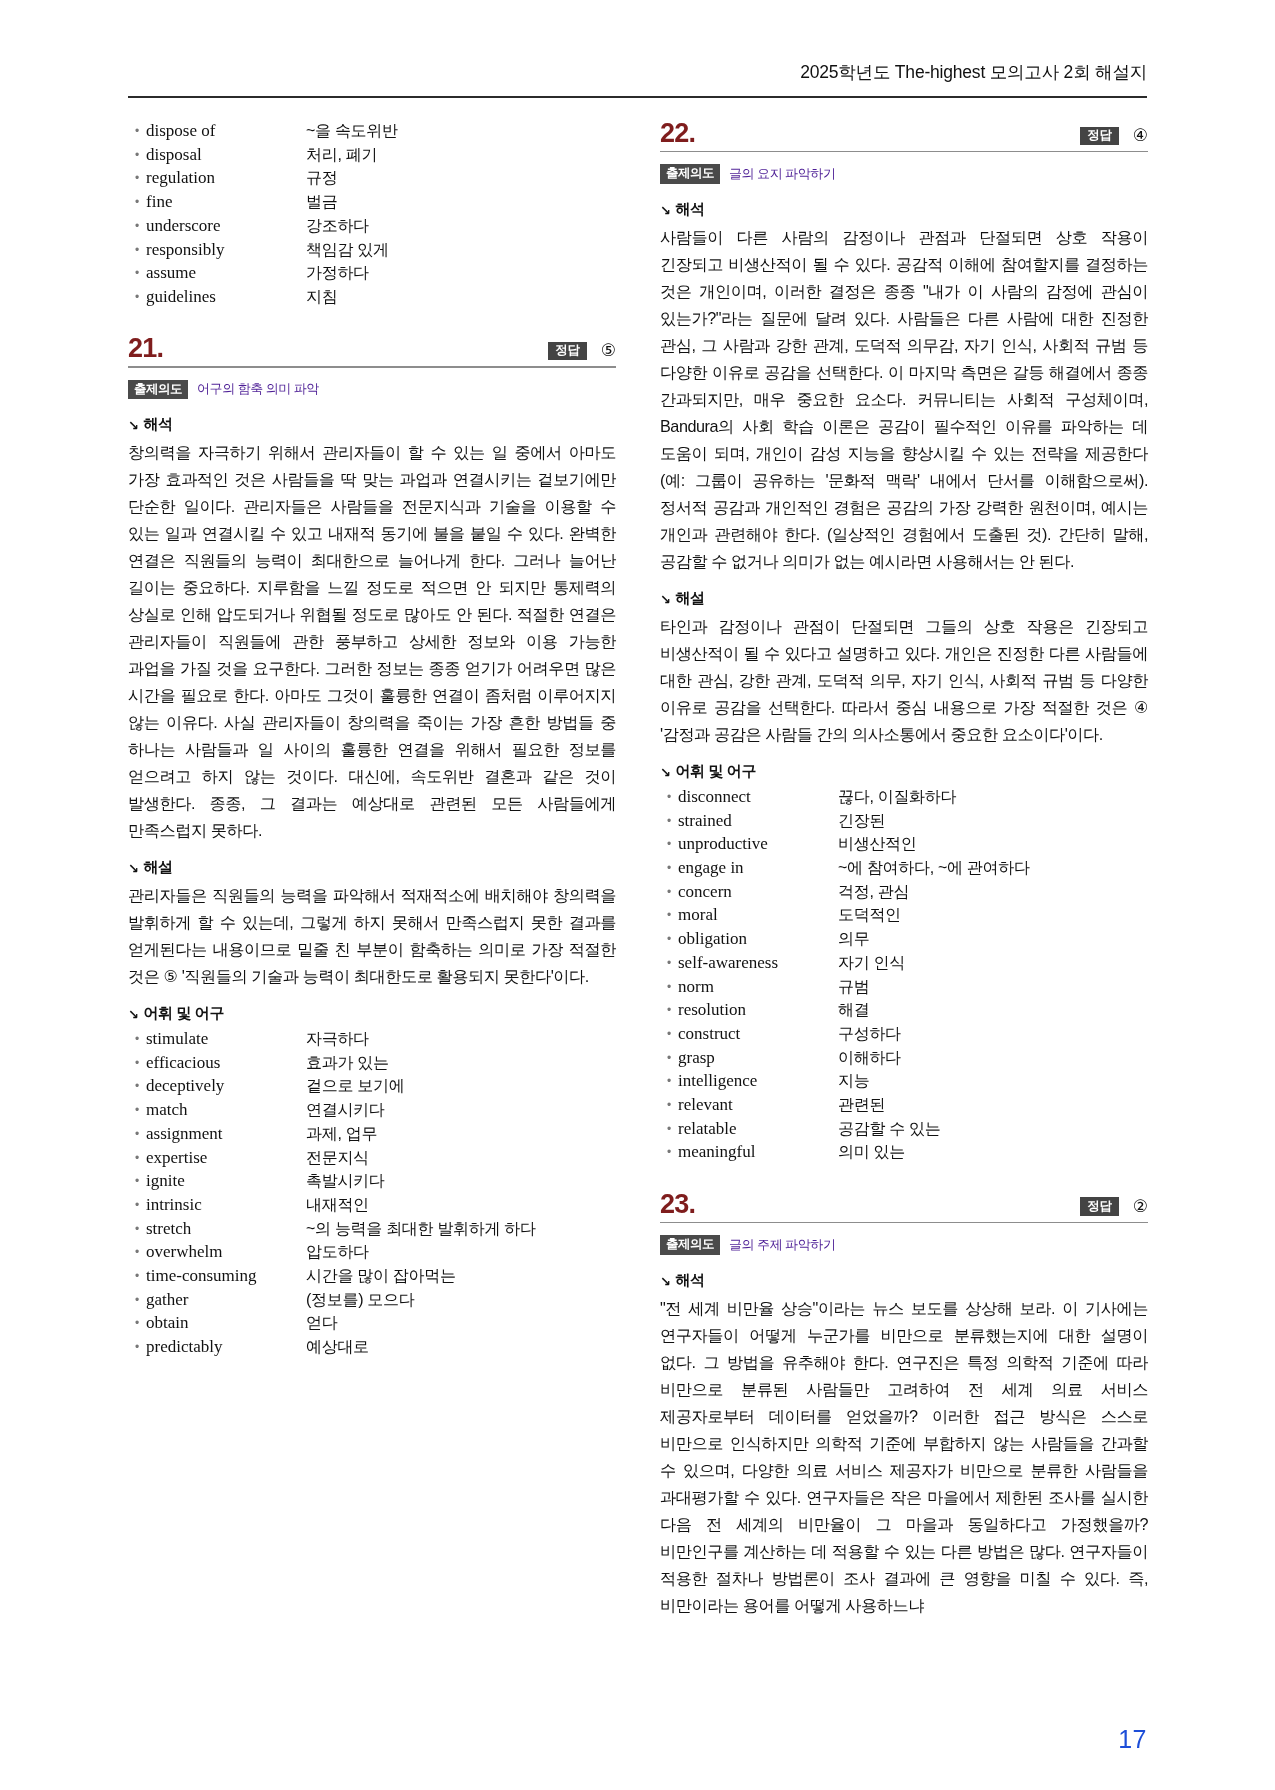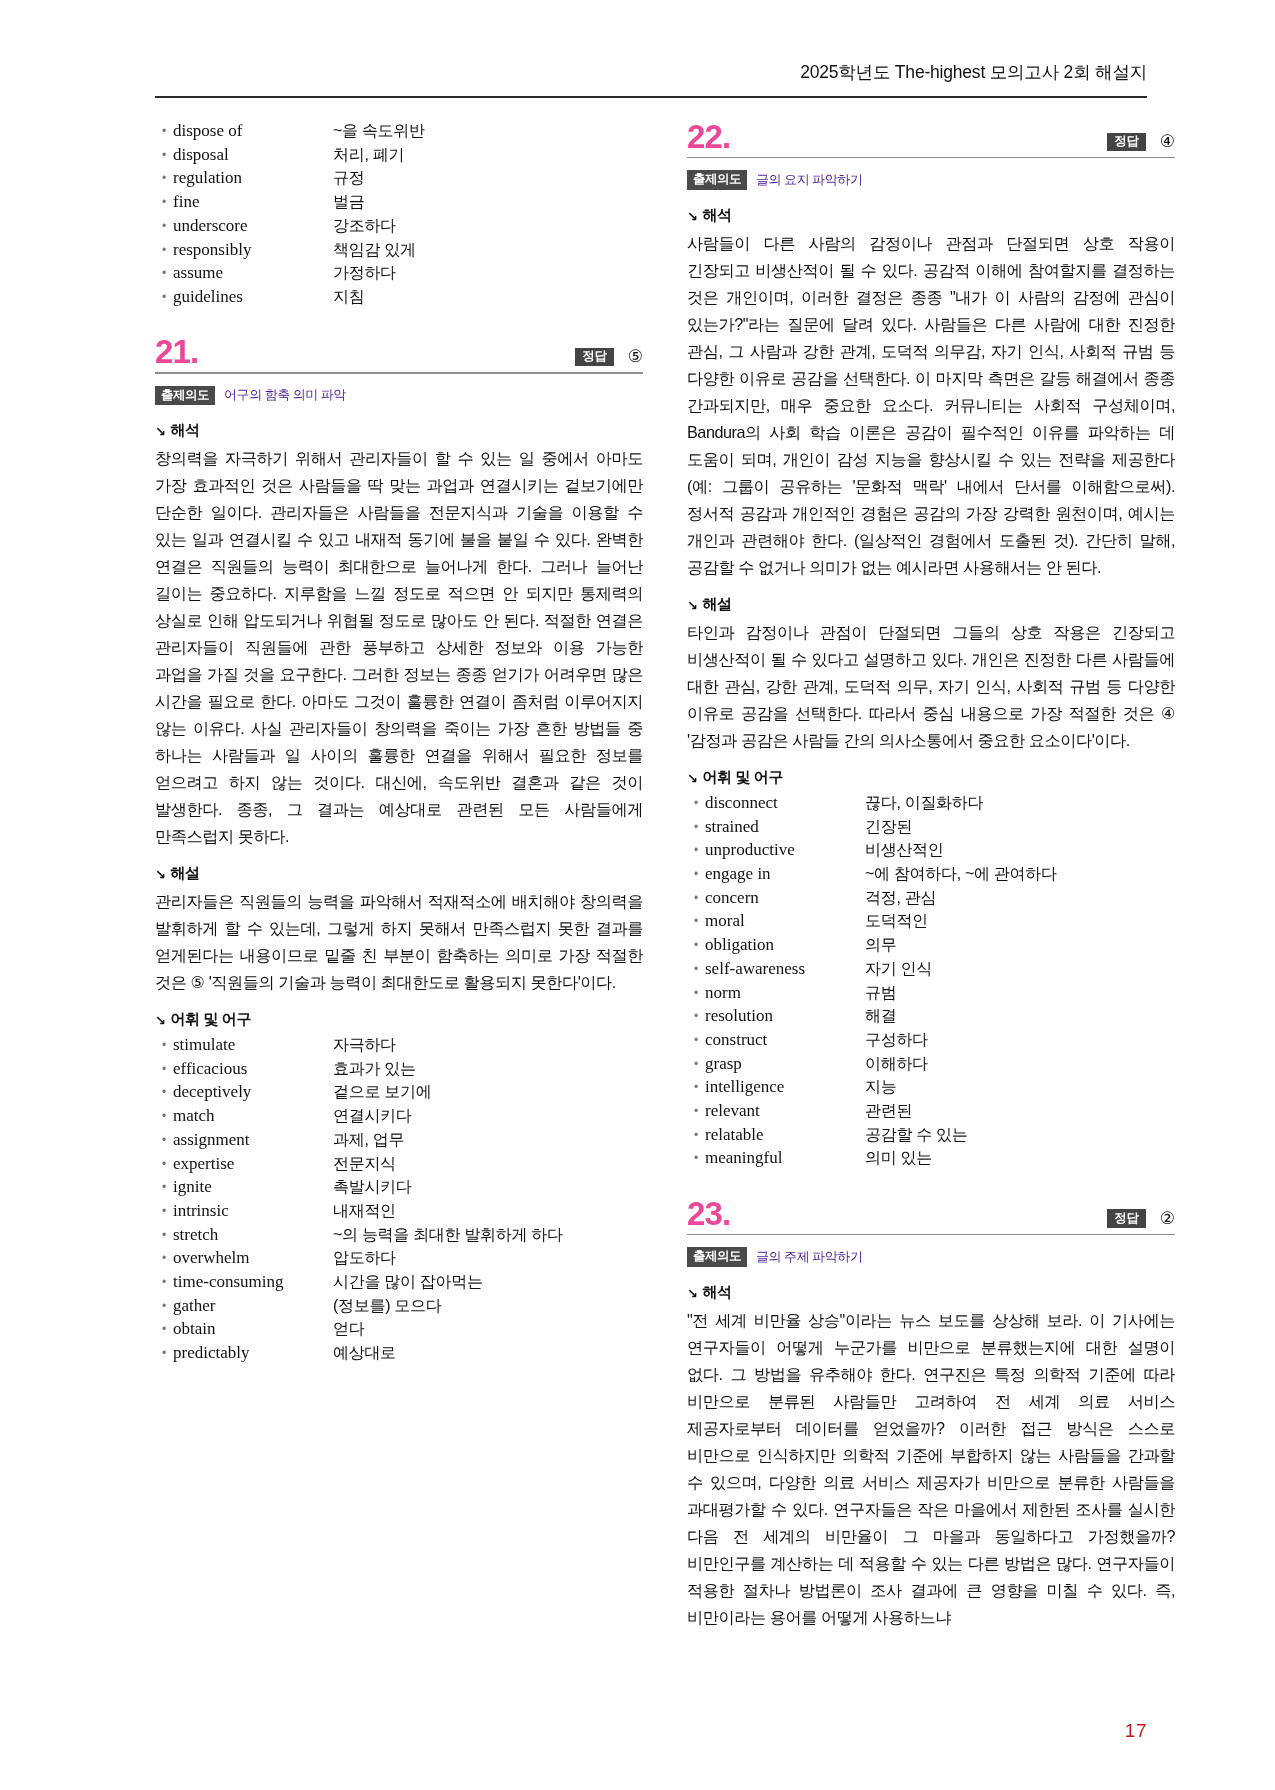--- a/index.html
+++ b/index.html
@@ -12,21 +12,20 @@
     color: #1a1a1a;
     position: relative;
     overflow: hidden;
   }
 
   
   .page {
     position: absolute;
     inset: 0;
     padding: 0;
-    margin-left: 27px;
   }
 
   
   .doc-header {
     position: absolute;
     top: 60px;
     left: 128px;
     right: 128px;
     height: 34px;
     display: flex;
@@ -104,24 +103,24 @@
   .qblock { margin-top: 26px; }
   .qblock:first-child { margin-top: 0; }
 
   .q-headrow {
     display: flex;
     align-items: flex-end;
     justify-content: space-between;
     padding-bottom: 4px;
   }
   .q-num {
-    font-size: 33px;
+    font-size: 27px;
     font-weight: bold;
     letter-spacing: -0.8px;
-    color: #ec4899;
+    color: #7f1d1d;
     line-height: 1;
   }
   .answer-chip {
     display: flex;
     align-items: center;
     gap: 14px;
     padding-bottom: 2px;
     text-align: right;
   }
   .chip-box {
@@ -204,23 +203,23 @@
     line-height: 25.6px;
     letter-spacing: -0.45px;
     color: #111;
     margin: 0;
   }
 
   
   .page-num {
     position: absolute;
     right: 128px;
-    bottom: 48px;
-    font-size: 19px;
-    color: #b91c1c;
+    bottom: 36px;
+    font-size: 25px;
+    color: #1d4ed8;
     letter-spacing: 0.5px;
   }
 </style>
 </head>
 <body>
 
 <div class="page">
 
   <div class="doc-header">
     <div class="hdr-text">2025학년도 The-highest 모의고사 2회 해설지</div>

